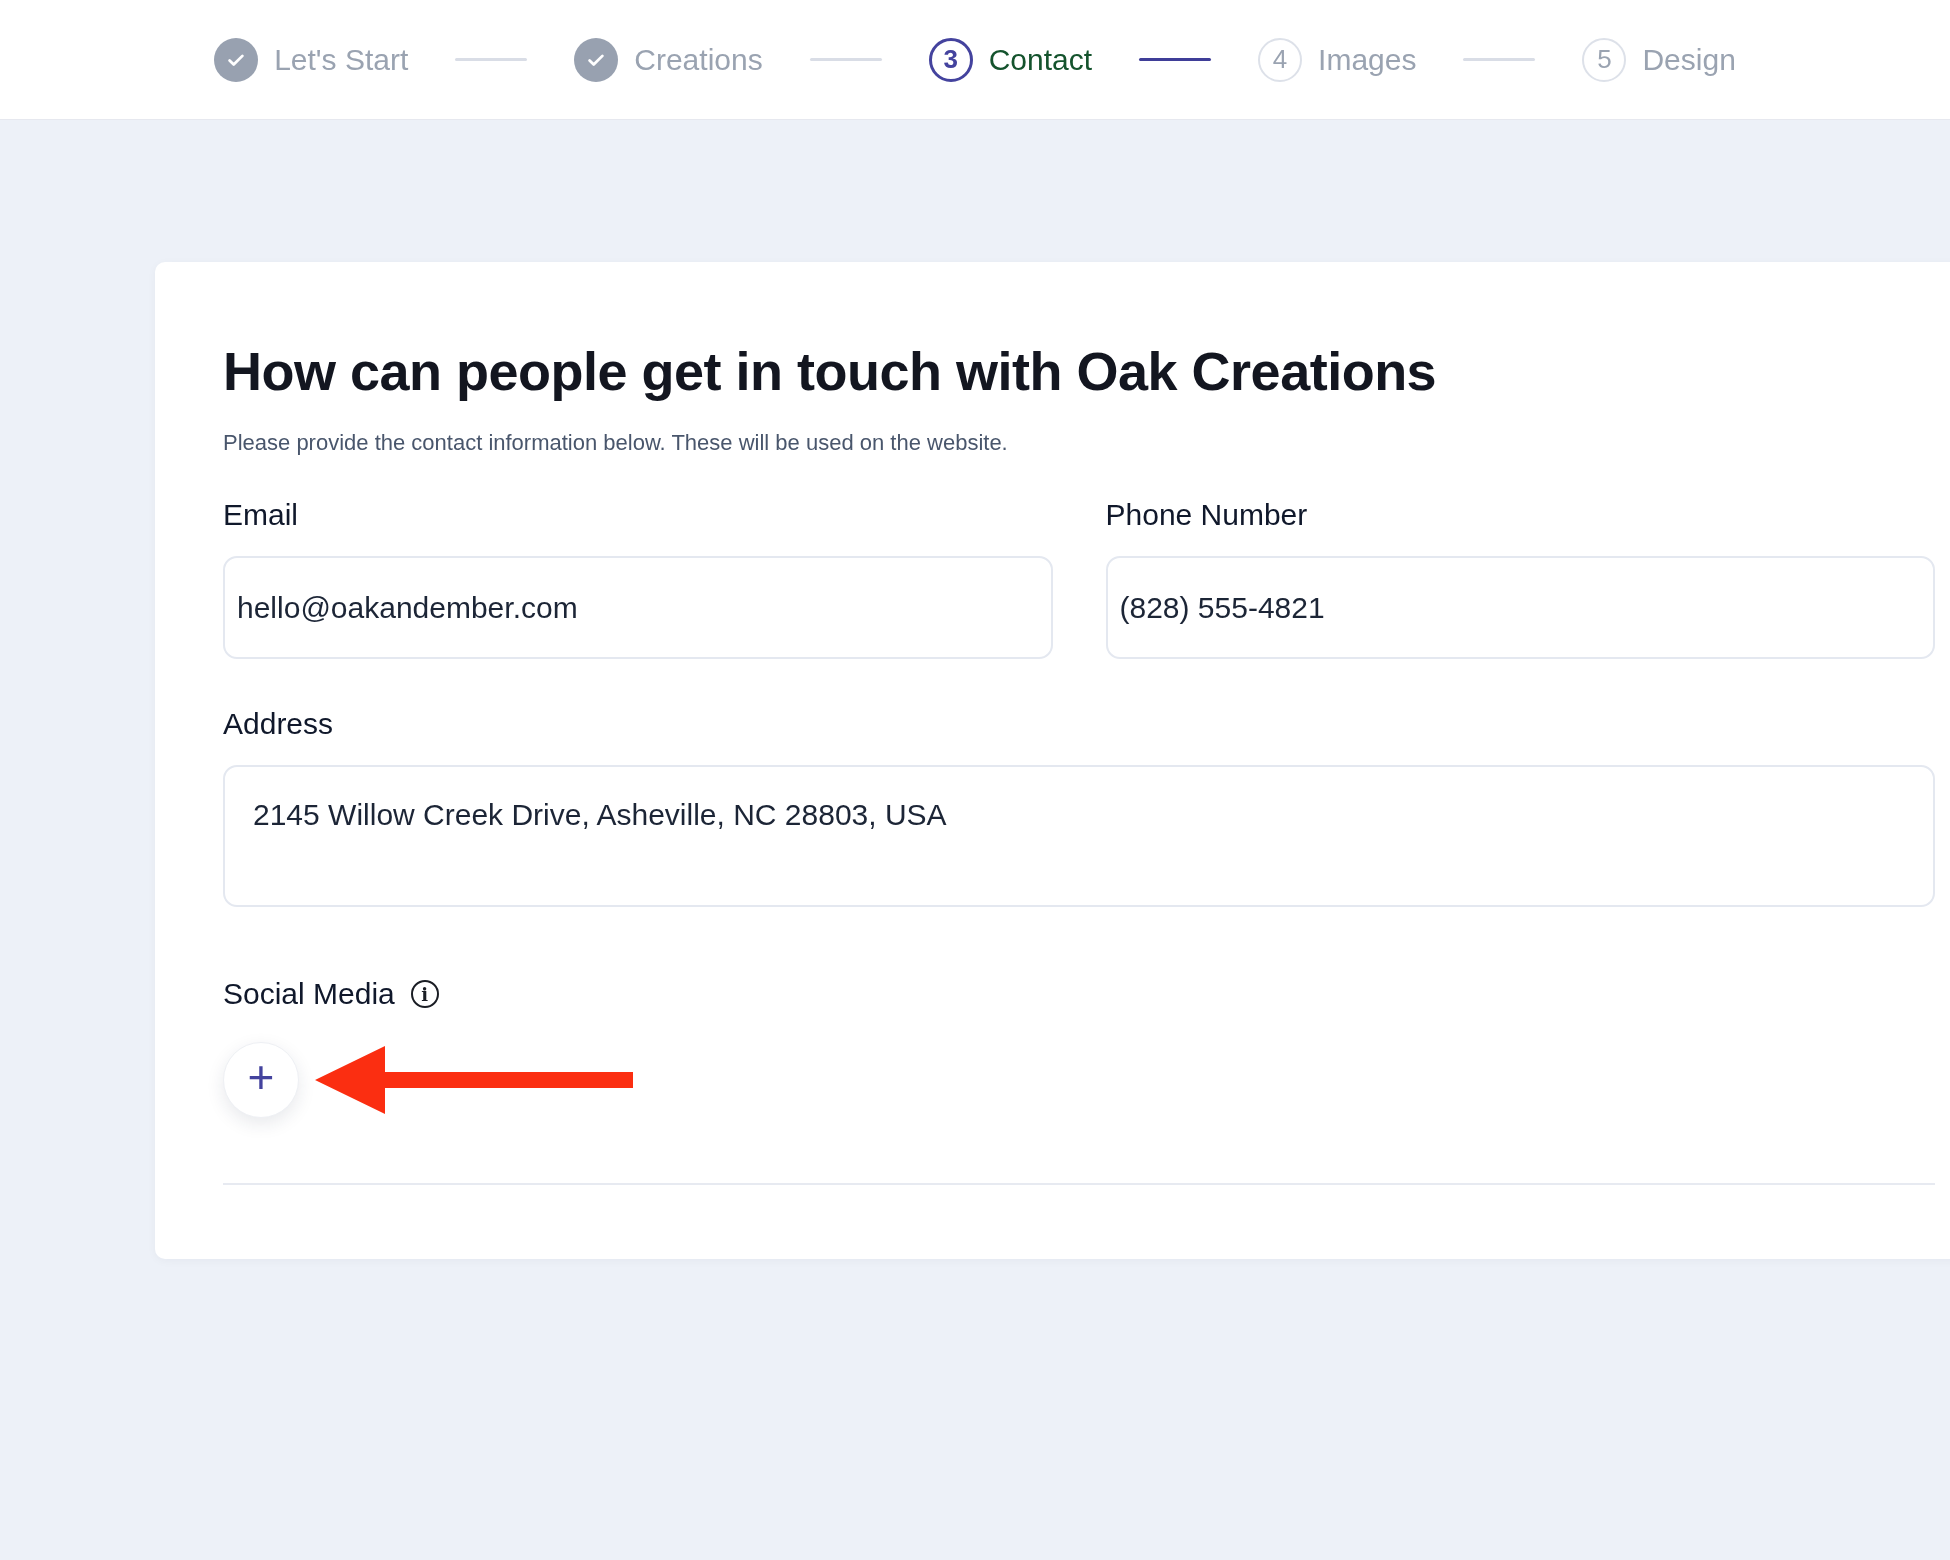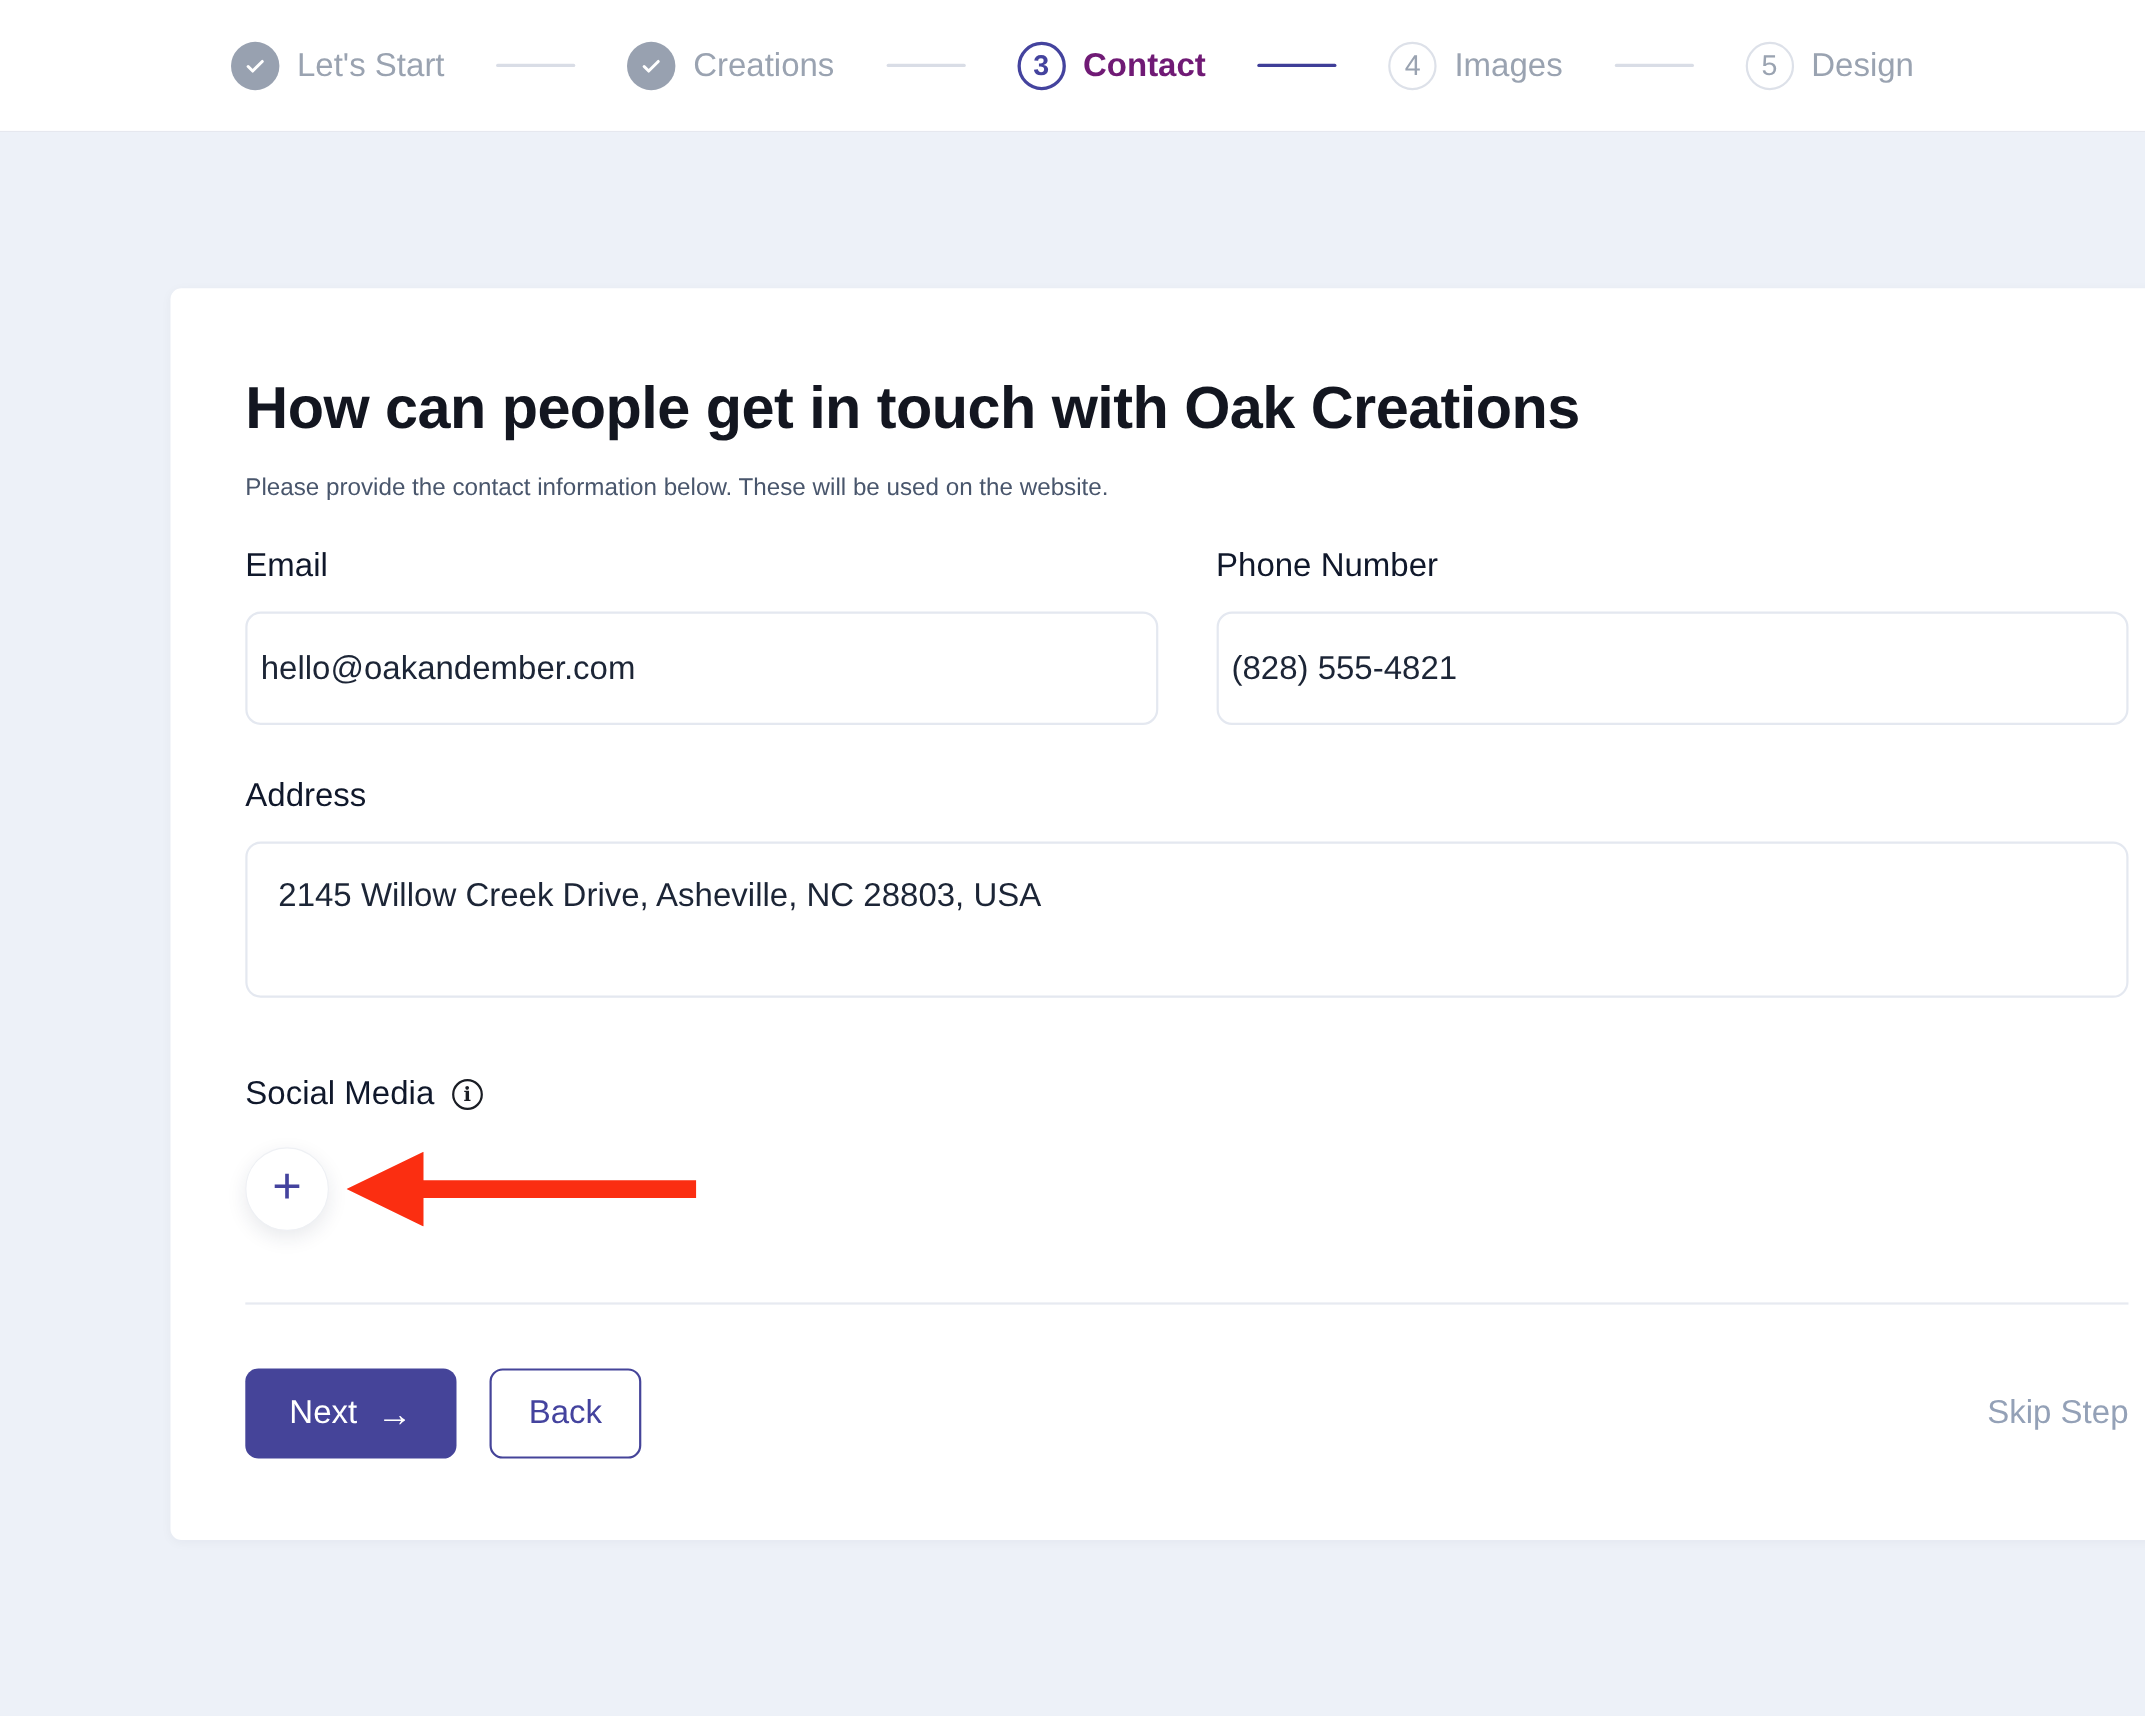--- a/index.html
+++ b/index.html
@@ -25,21 +25,21 @@
   .step-circle {
     width: 44px; height: 44px; border-radius: 50%;
     display: flex; align-items: center; justify-content: center;
     font-size: 26px; flex: 0 0 auto;
   }
   .step-circle.done { background: #98a1b0; }
   .step-circle.done svg { width: 22px; height: 22px; }
   .step-circle.active { background: #fff; border: 3px solid #44439e; color: #44439e; font-weight: 600; }
   .step-circle.upcoming { background: #fff; border: 2px solid #dde1e9; color: #9aa3b1; }
   .step-label { font-size: 30px; color: #9aa3b1; white-space: nowrap; }
-  .step.active .step-label { color: #701a75; font-weight: 700; }
+  .step.active .step-label { color: #14532d; font-weight: 400; }
   .conn { width: 72px; height: 3px; background: #d9dde6; border-radius: 2px; flex: 0 0 auto; }
   .conn.active { background: #3f3e98; }
 
   
   .card {
     width: 1848px;
     margin: 142px 0 0 155px;
     background: #ffffff;
     border-radius: 10px;
     padding: 78px 68px 74px 68px;
@@ -241,23 +241,15 @@
       <div class="social-row">
         <button class="add-btn">+</button>
         <svg class="annot-arrow" width="318" height="68" viewBox="0 0 318 68">
           <polygon points="0,34 70,0 70,26 318,26 318,42 70,42 70,68" fill="#fb2e11"></polygon>
         </svg>
       </div>
     </div>
 
     <div class="divider"></div>
 
-    <div class="footer-row">
-      <button class="btn-next">
-        <span>Next</span>
-        <span class="arr">→</span>
-      </button>
-      <button class="btn-back">Back</button>
-      <a class="skip-link">Skip Step</a>
-    </div>
 
   </section>
 </main>
 
 </body></html>

